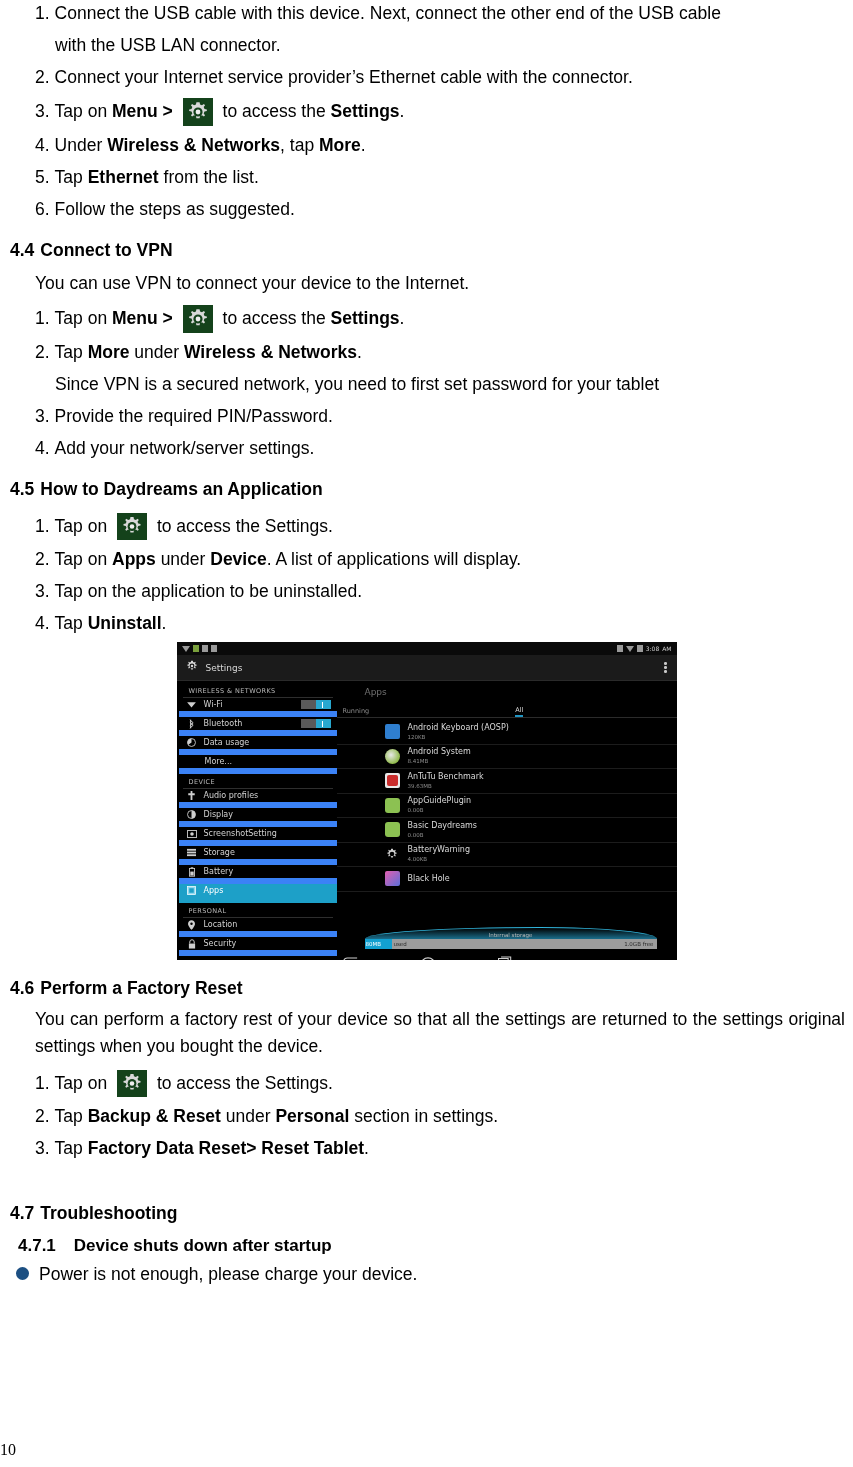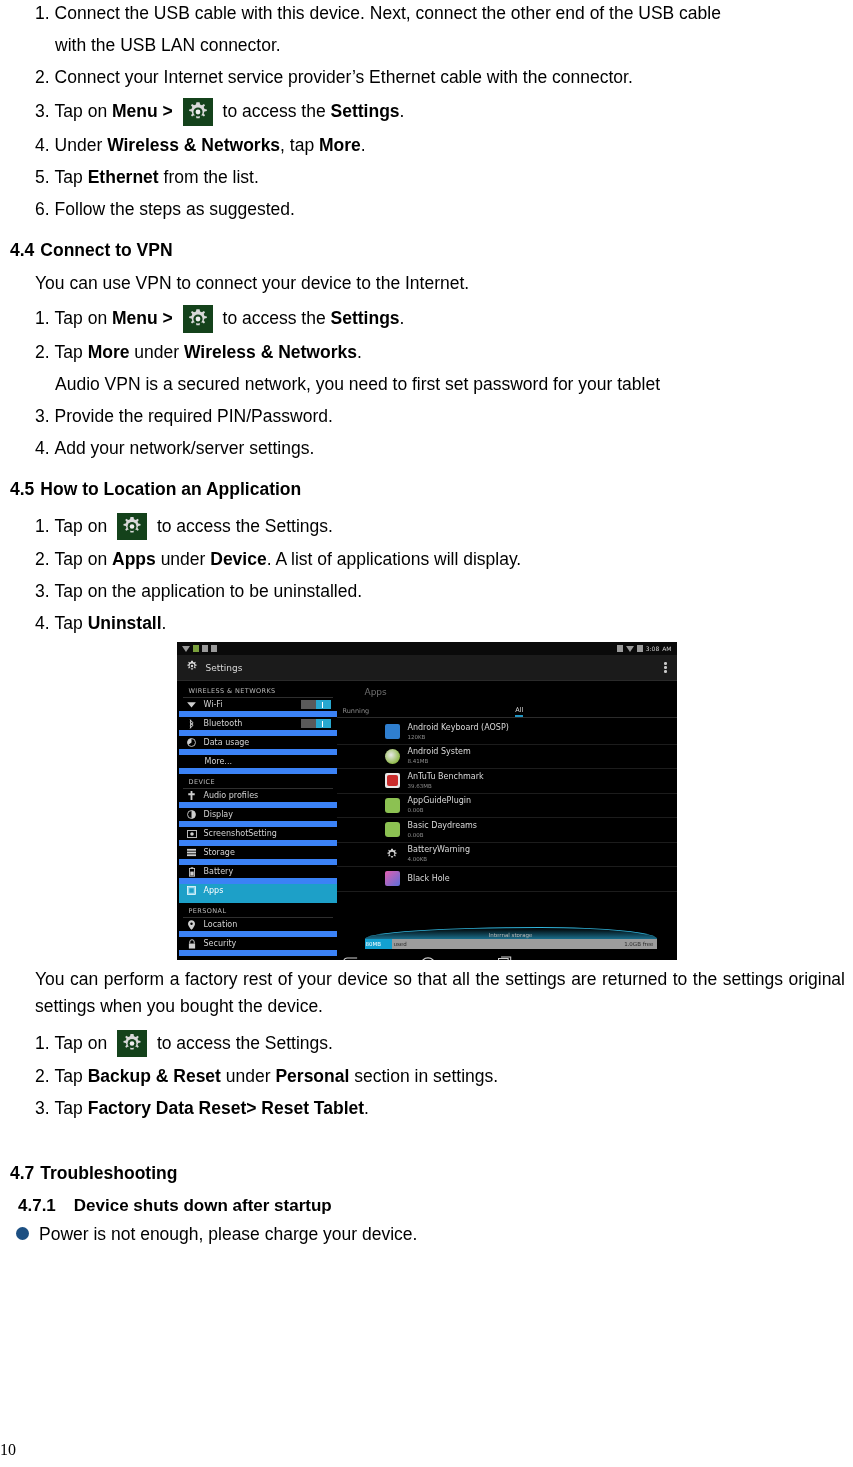--- a/index.html
+++ b/index.html
@@ -305,36 +305,36 @@
       </span>
     </li>
 
     <li class="numitem">
       <span class="num">2.</span>
       <span class="body">
         <span>Tap </span><span class="b">More</span><span> under </span><span class="b">Wireless &amp; Networks</span><span>.</span>
       </span>
     </li>
 
-    <li class="cont-line">Audio VPN is a secured network, you need to first set password for your tablet</li>
+    <li class="cont-line">Since VPN is a secured network, you need to first set password for your tablet</li>
 
     <li class="numitem">
       <span class="num">3.</span>
       <span class="body">Provide the required PIN/Password.</span>
     </li>
     <li class="numitem">
       <span class="num">4.</span>
       <span class="body">Add your network/server settings.</span>
     </li>
   </ul>
 
   <div class="spacer-sm"></div>
 
   <h2 class="section">
-    <span class="sec-num">4.5</span><span>How to Location an Application</span>
+    <span class="sec-num">4.5</span><span>How to Daydreams an Application</span>
   </h2>
 
   <ul class="numlist">
     <li class="numitem" style="margin-top:12px;">
       <span class="num">1.</span>
       <span class="body">
         <span>Tap on </span>
         <span class="gear-icon small">
           <svg width="26" height="25" viewBox="0 0 26 26" aria-hidden="true">
             <g fill="#d9d9d9">
@@ -618,20 +618,23 @@
         <span class="nav-ico">
           <svg width="14" height="11" viewBox="0 0 16 12">
               <rect x="0.6" y="2.6" width="11" height="8.5" fill="none" stroke="#cfcfcf" stroke-width="1.2"></rect>
               <path d="M3.5 0.8 H14.5 V9" fill="none" stroke="#cfcfcf" stroke-width="1.2"></path>
             </svg>
         </span>
       </div>
     </div>
   </div>
 
+  <h2 class="section" style="margin-top:16px;">
+    <span class="sec-num">4.6</span><span>Perform a Factory Reset</span>
+  </h2>
 
   <div class="para justify" style="margin-top:6px;">You can perform a factory rest of your device so that all the settings are returned to the settings original settings when you bought the device.</div>
 
   <ul class="numlist">
     <li class="numitem" style="margin-top:10px;">
       <span class="num">1.</span>
       <span class="body">
         <span>Tap on </span>
         <span class="gear-icon small">
           <svg width="26" height="25" viewBox="0 0 26 26" aria-hidden="true">

